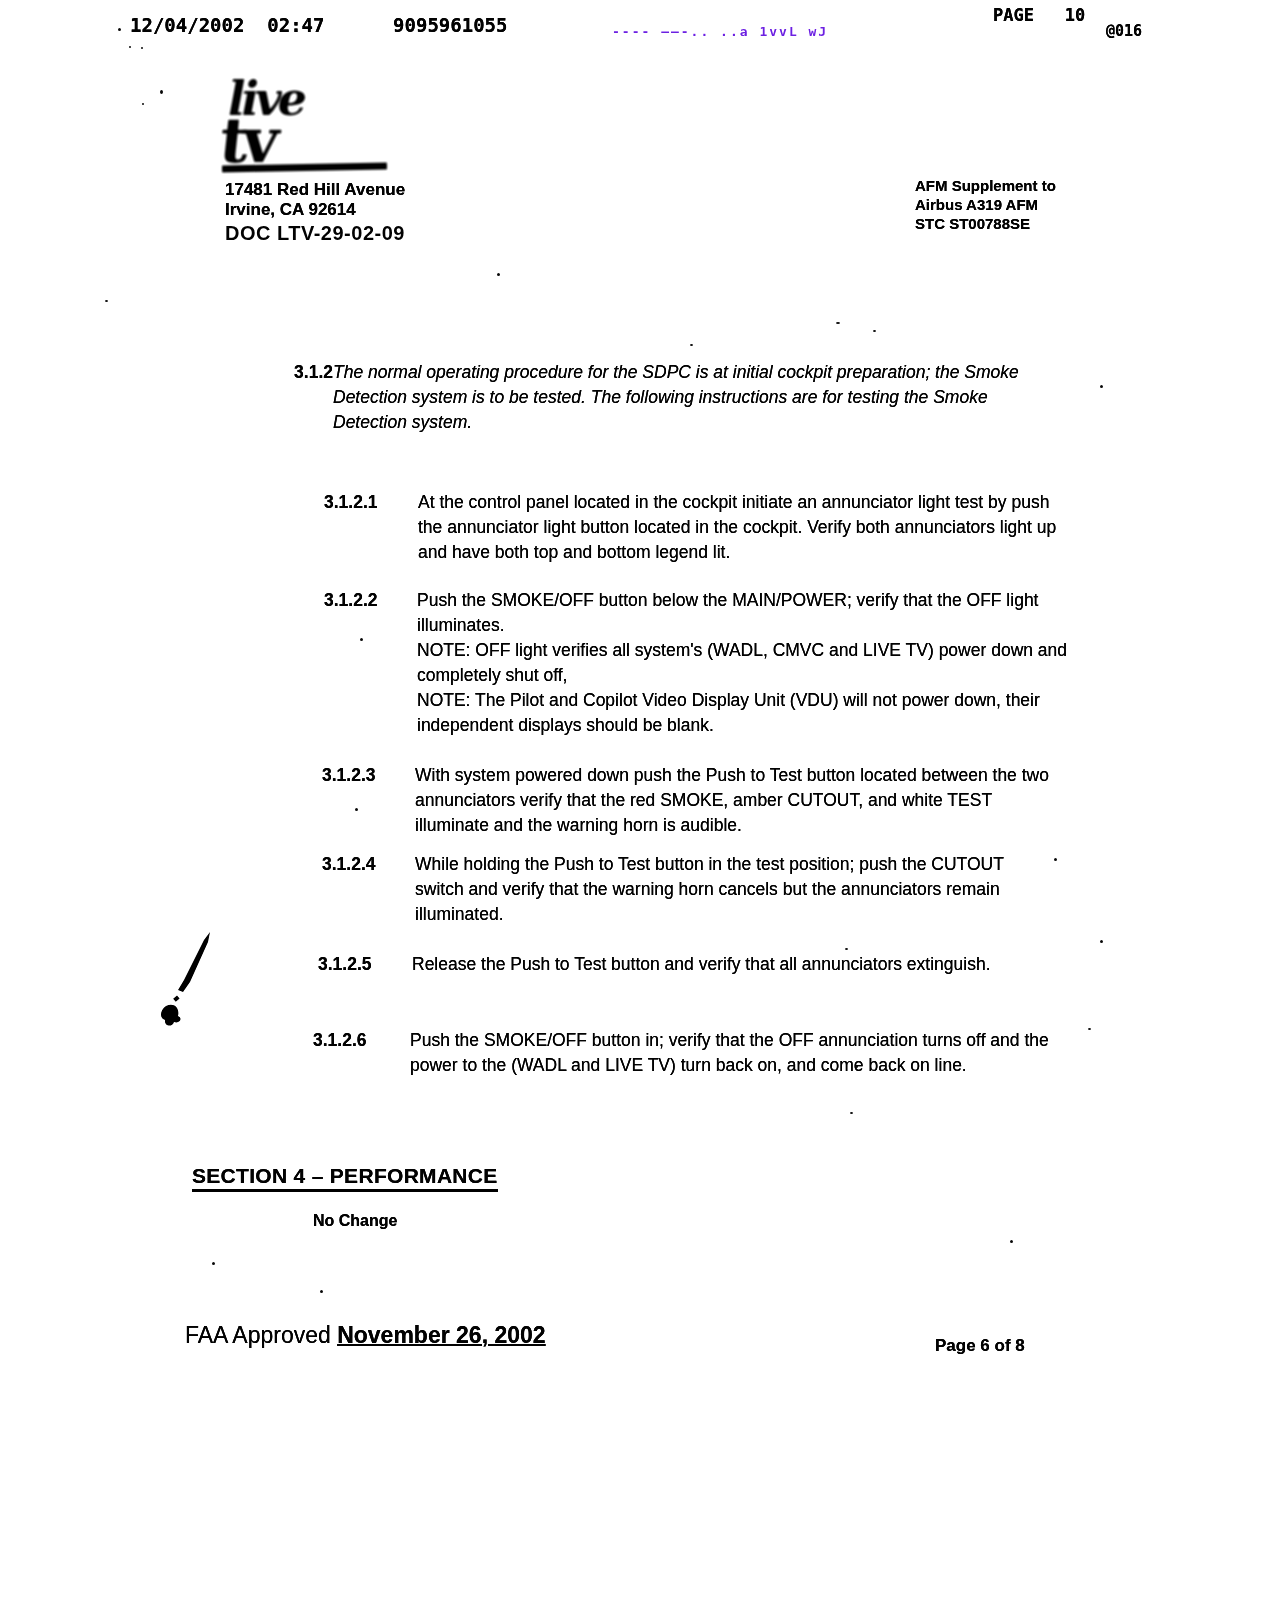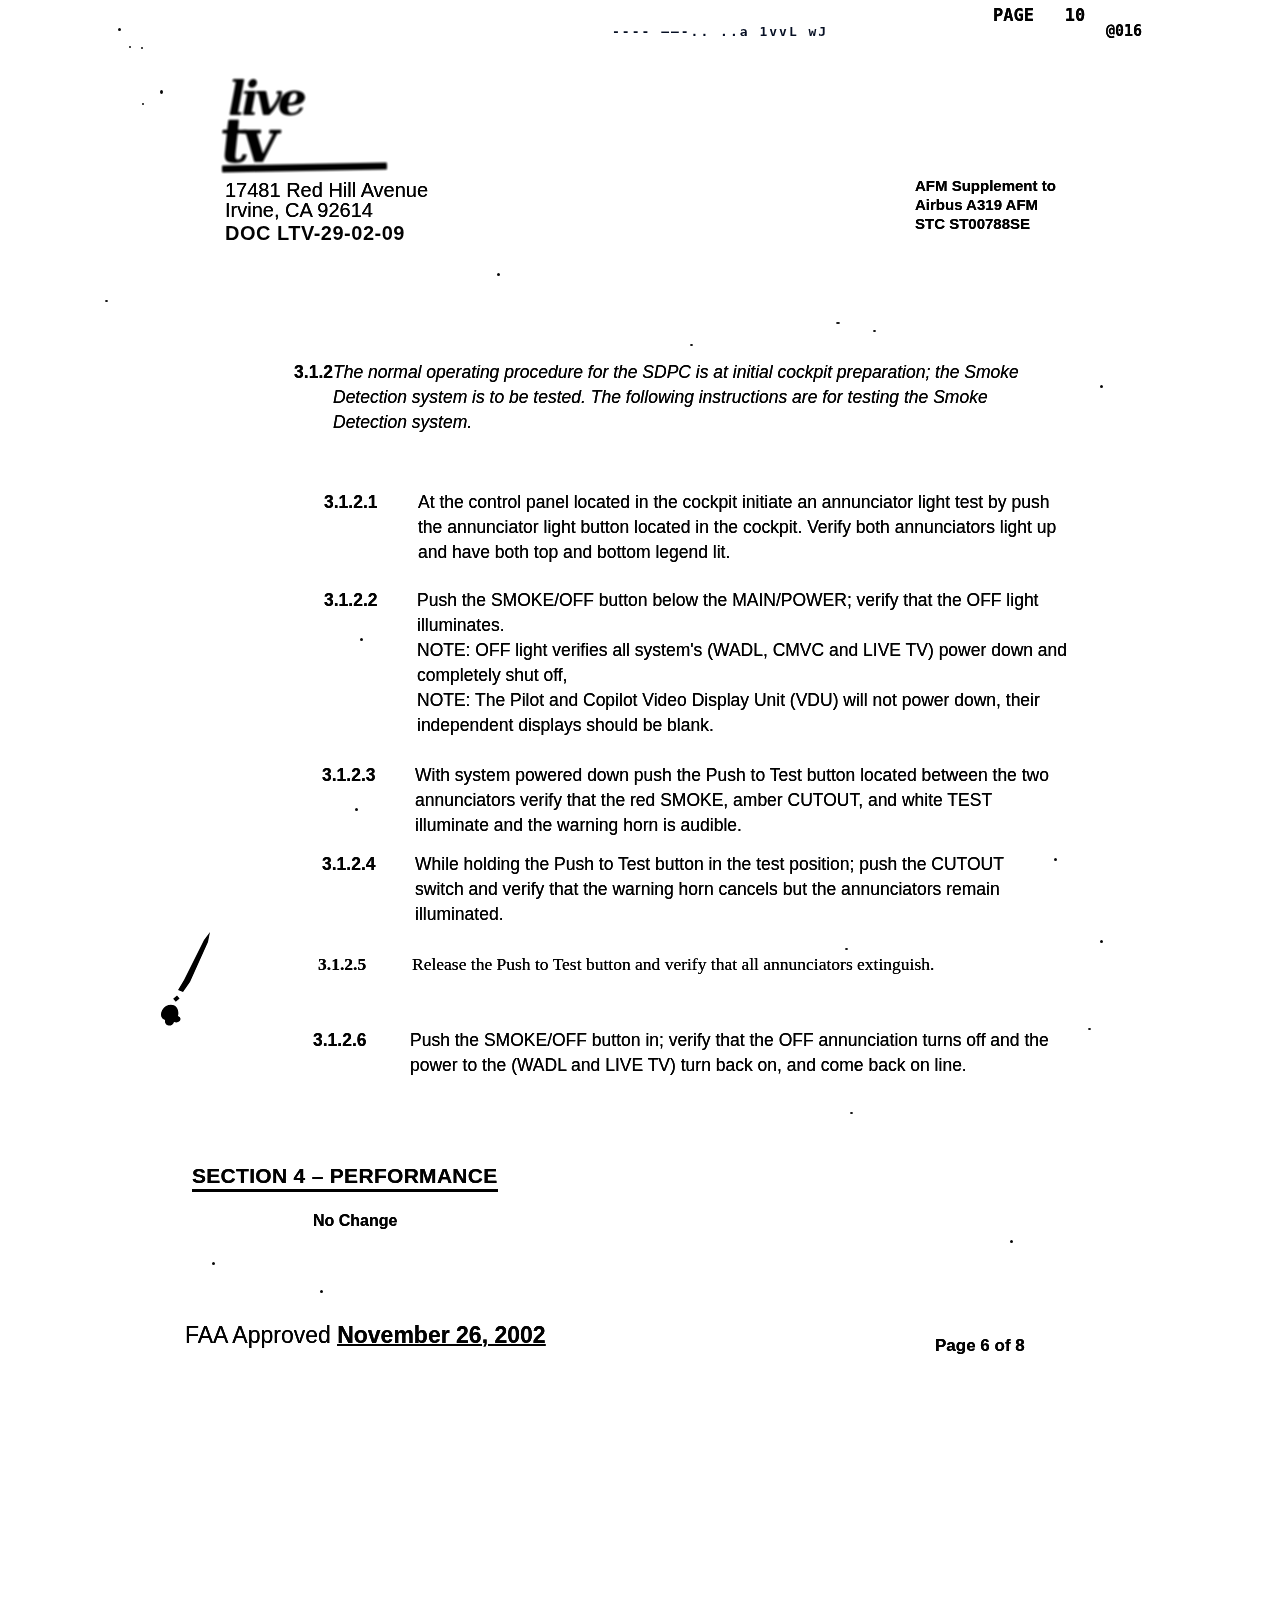--- a/index.html
+++ b/index.html
@@ -11,39 +11,39 @@
   }
   .abs { position:absolute; }
 
   
   .fax-mono {
     font-family:"DejaVu Sans Mono", monospace; font-weight:bold;
     font-size:19px; white-space:pre; text-shadow:0 0 0.6px #000;
   }
   .fax-garbled {
     font-family:"DejaVu Sans Mono", monospace; font-weight:bold;
-    font-size:13px; letter-spacing:2px; white-space:pre; color:#0f172a;
+    font-size:13px; letter-spacing:2px; white-space:pre; color:#6d28d9;
     filter:blur(0.4px);
   }
 
   
   .logo-wrap { width:180px; height:95px; filter:blur(1.1px) contrast(3); }
   .logo-live {
     position:absolute; left:8px; top:-6px;
     font-family:"DejaVu Serif", serif; font-weight:bold; font-style:italic;
     font-size:46px; letter-spacing:-4px;
   }
   .logo-tv {
     position:absolute; left:0px; top:26px;
     font-family:"DejaVu Serif", serif; font-weight:bold;
     font-size:62px; letter-spacing:-6px; transform:skewX(-6deg);
   }
   .logo-bar { position:absolute; left:2px; top:86px; width:165px; height:7px; background:#000; transform:rotate(-1deg); }
 
-  .address { font-size:20px; font-weight:normal; line-height:20px; text-shadow:0 0 0.5px #000; filter:blur(0.3px); }
+  .address { font-size:17px; font-weight:bold; line-height:20px; text-shadow:0 0 0.5px #000; filter:blur(0.3px); }
   .doc-number { font-size:20px; font-weight:bold; letter-spacing:0.5px; margin-top:2px; }
 
   .supp { font-size:15px; font-weight:bold; line-height:19px; text-shadow:0 0 0.4px #000; filter:blur(0.3px); }
   .stc-num { text-decoration-thickness:2px; }
 
   
   .body-item { position:absolute; display:flex; font-size:17.5px; line-height:25px; text-shadow:0 0 0.55px #000; filter:blur(0.35px); }
   .item-num  { flex:0 0 auto; font-weight:bold; }
   .item-text { white-space:pre-line; }
 
@@ -61,20 +61,21 @@
   .page-num { font-size:17px; font-weight:bold; text-shadow:0 0 0.5px #000; filter:blur(0.4px); }
 
   
   .speck { position:absolute; background:#111; border-radius:50%; }
 </style>
 </head>
 <body>
 
 <div class="page">
 
+  <div class="abs fax-mono" style="left:130px; top:14px;">12/04/2002  02:47      9095961055</div>
   <div class="abs fax-garbled" style="left:612px; top:24px;">---- ——-.. ..a 1vvL wJ</div>
   <div class="abs fax-mono" style="left:993px; top:5px; font-size:17px;">PAGE   10</div>
   <div class="abs fax-mono" style="left:1066px; top:22px; font-size:15px;padding-left:40px;">@016</div>
 
   <div class="abs logo-wrap" style="left:220px; top:78px;">
     <span class="logo-live">live</span>
     <span class="logo-tv">tv</span>
     <div class="logo-bar"></div>
   </div>
 
@@ -110,21 +111,21 @@
   <div class="body-item" style="left:322px; top:763px;">
     <span class="item-num" style="width:93px;">3.1.2.3</span>
     <div class="item-text" style="width:645px;">With system powered down push the Push to Test button located between the two annunciators verify that the red SMOKE, amber CUTOUT, and white TEST illuminate and the warning horn is audible.</div>
   </div>
 
   <div class="body-item" style="left:322px; top:852px;">
     <span class="item-num" style="width:93px;">3.1.2.4</span>
     <div class="item-text" style="width:640px;">While holding the Push to Test button in the test position; push the CUTOUT switch and verify that the warning horn cancels but the annunciators remain illuminated.</div>
   </div>
 
-  <div class="body-item" style="left:318px; top:952px;font-family:Liberation Serif, serif;">
+  <div class="body-item" style="left:318px; top:952px;">
     <span class="item-num" style="width:94px;">3.1.2.5</span>
     <div class="item-text" style="width:620px;">Release the Push to Test button and verify that all annunciators extinguish.</div>
   </div>
 
   <div class="body-item" style="left:313px; top:1028px;">
     <span class="item-num" style="width:97px;">3.1.2.6</span>
     <div class="item-text" style="width:655px;">Push the SMOKE/OFF button in; verify that the OFF annunciation turns off and the power to the (WADL and LIVE TV) turn back on, and come back on line.</div>
   </div>
 
   <svg class="abs" style="left:150px; top:918px;" width="90" height="110" viewBox="0 0 90 110">

